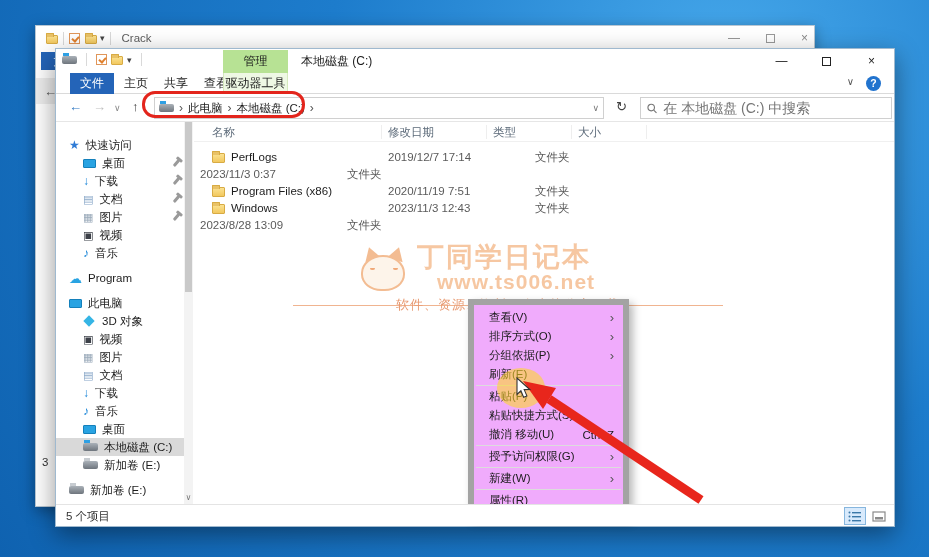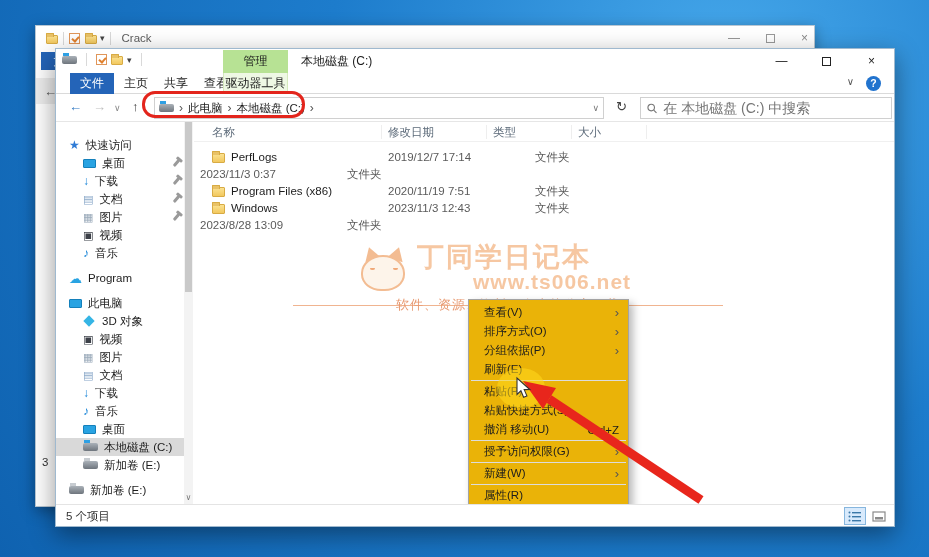--- a/index.html
+++ b/index.html
@@ -124,28 +124,28 @@
   .wm-mascot { position:absolute; left:20px; top:8px; width:46px; height:44px; }
   .wm-face { position:absolute; left:0; top:8px; width:44px; height:36px; border-radius:50% 50% 46% 46%;
     background:#fdf4ea; border:2px solid #f3bc92; }
   .wm-ear { position:absolute; top:0; width:0; height:0; border-left:8px solid transparent; border-right:8px solid transparent;
     border-bottom:13px solid #f3bc92; }
   .wm-ear.l { left:2px; transform:rotate(-18deg); }
   .wm-ear.r { right:2px; transform:rotate(18deg); }
   .wm-eye { position:absolute; top:20px; width:5px; height:3px; border-bottom:2px solid #f0a878; border-radius:50%; }
   .wm-eye.l { left:9px; } .wm-eye.r { right:9px; }
   .wm-title { position:absolute; left:76px; top:0; font-size:27px; letter-spacing:2px; color:#f6c7a2; font-weight:bold; white-space:nowrap; }
-  .wm-url { position:absolute; left:96px; top:31px; font-size:21px; color:#f6c7a2; font-weight:bold; letter-spacing:1px;margin-left:36px; }
+  .wm-url { position:absolute; left:96px; top:31px; font-size:21px; color:#f6c7a2; font-weight:bold; letter-spacing:1px; }
   .wm-subwrap { position:absolute; left:-48px; top:56px; width:430px; text-align:center; }
   .wm-subwrap::before { content:""; position:absolute; left:0; right:0; top:55%; height:1px; background:#f0b490; }
   .wm-sub { position:relative; font-size:13px; color:#e89a72; letter-spacing:1px; }
 
   
-  .cmenu { position:absolute; left:412px; top:250px; width:161px; background:#eab308;
-    border:1px solid #a3a3a3; box-shadow:4px 4px 8px rgba(0,0,0,.28); padding:3px 0; }
+  .cmenu { position:absolute; left:412px; top:250px; width:161px; background:#f0abfc;
+    border:6px solid #a3a3a3; box-shadow:4px 4px 8px rgba(0,0,0,.28); padding:3px 0; }
   .mi { height:19px; display:flex; align-items:center; padding:0 9px 0 15px; font-size:11.5px; color:#1c1c1c; }
   .mi .mlabel { flex:1; white-space:nowrap; }
   .marrow { color:#555; font-size:13px; }
   .mshort { color:#1c1c1c; }
   .msep { height:1px; background:#dcdcdc; margin:1px 2px; }
 
   
   .statusbar { position:absolute; left:0; right:0; bottom:0; height:22px; background:#fff; border-top:1px solid #e4e4e4; }
   .status-txt { position:absolute; left:10px; top:4px; font-size:11.5px; color:#333; }
   .viewbtns { position:absolute; right:4px; top:2px; display:flex; gap:2px; }

